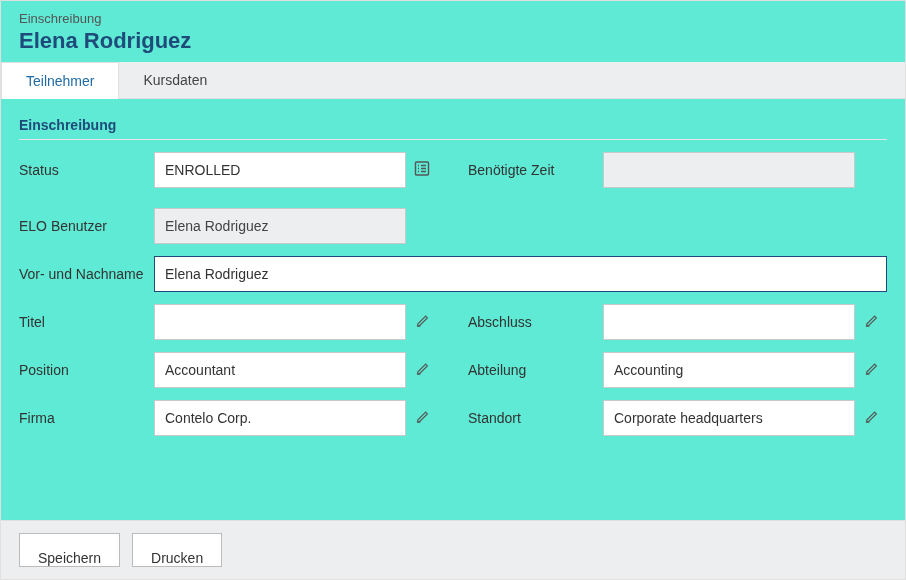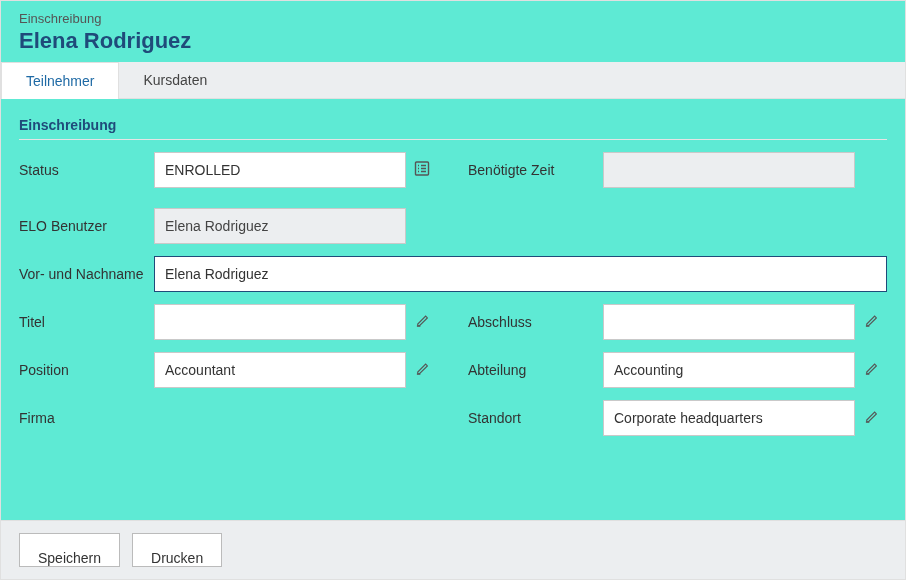--- a/index.html
+++ b/index.html
@@ -253,20 +253,29 @@
                 <line x1="1" y1="14.5" x2="5" y2="14.5"></line>
               </svg>
             </span>
           </div>
         </div>
       </div>
 
       <div class="row">
         <div class="col">
           <div class="label">Firma</div>
+          <div class="field input-half">
+            <input class="input" type="text" value="Contelo Corp." style="">
+            <span class="icon-right">
+              <svg class="pencil" viewBox="0 0 16 16" fill="none" stroke="currentColor" stroke-width="1.3">
+                <path d="M2 14 L4 14 L13 5 L11 3 L2 12 Z"></path>
+                <line x1="1" y1="14.5" x2="5" y2="14.5"></line>
+              </svg>
+            </span>
+          </div>
         </div>
         <div class="col">
           <div class="label">Standort</div>
           <div class="field input-half">
             <input class="input" type="text" value="Corporate headquarters" style="">
             <span class="icon-right">
               <svg class="pencil" viewBox="0 0 16 16" fill="none" stroke="currentColor" stroke-width="1.3">
                 <path d="M2 14 L4 14 L13 5 L11 3 L2 12 Z"></path>
                 <line x1="1" y1="14.5" x2="5" y2="14.5"></line>
               </svg>

